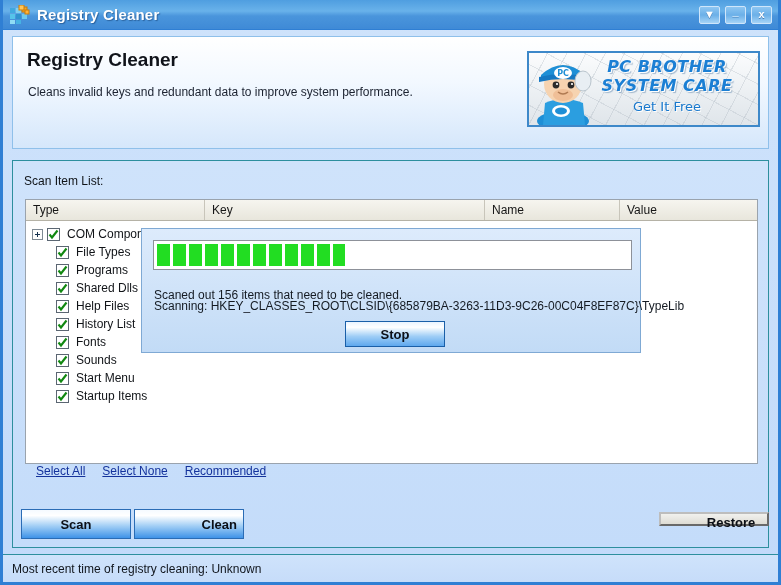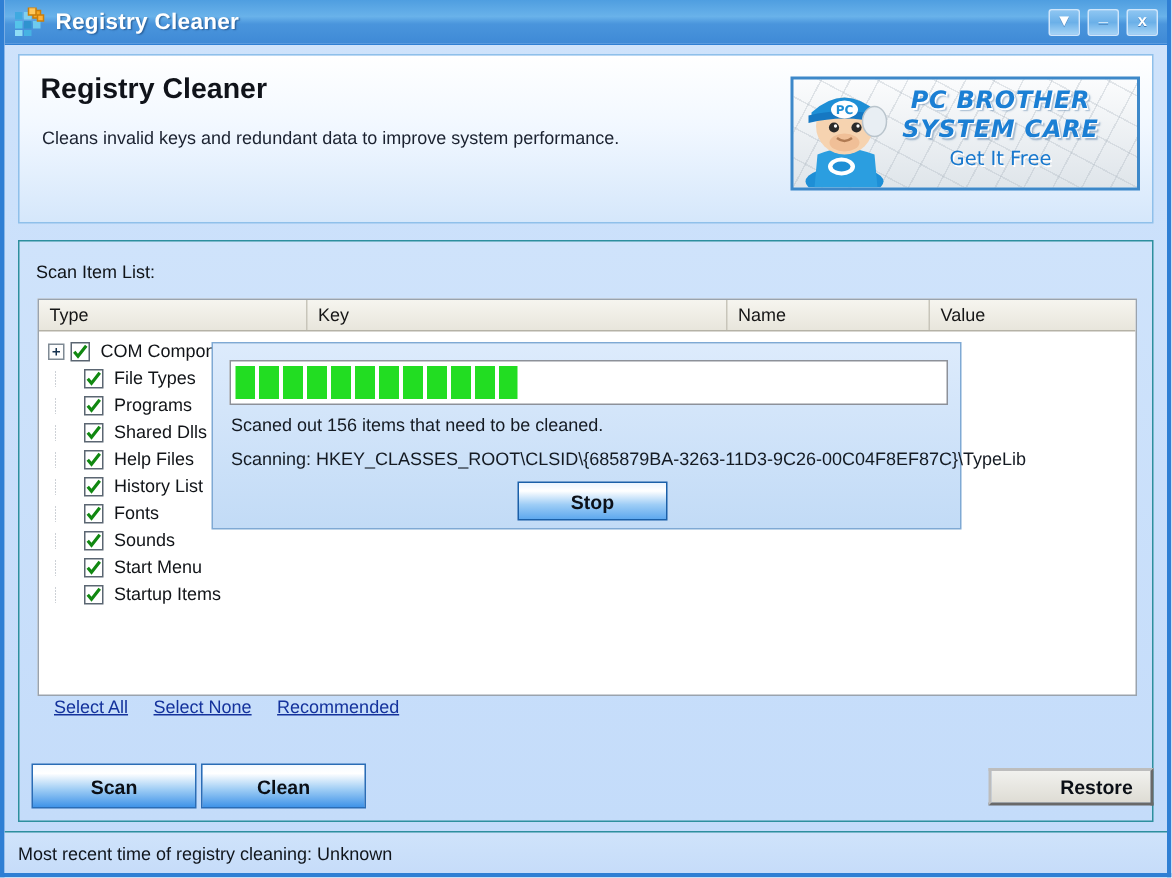--- a/index.html
+++ b/index.html
@@ -196,21 +196,21 @@
     background:
       repeating-linear-gradient(to right,
         #22dd22 0px, #22dd22 13px,
         #ffffff 13px, #ffffff 16px);
   }
   .scan-line {
     position: absolute; left: 12px;
     font-size: 12px; color: #141a22;
     white-space: nowrap;
   }
-  .scan-line-1 { top: 47px; }
+  .scan-line-1 { top: 59px; }
   .scan-line-2 { top: 70px; }
   .stop-btn {
     position: absolute; left: 203px; top: 92px;
     width: 100px; height: 26px;
     border: 1px solid #1a5fa8;
     background: linear-gradient(to bottom, #eaf4ff 0%, #ffffff 22%, #9ecdf6 60%, #5ea8ee 100%);
     font-size: 13px; font-weight: bold; color: #0c1018;
     cursor: pointer;
   }
 
@@ -227,24 +227,24 @@
   
   .btn-blue {
     position: absolute;
     width: 110px; height: 30px;
     border: 1px solid #2a6cb5;
     background: linear-gradient(to bottom, #f5faff 0%, #ffffff 20%, #9fcdf5 58%, #3f93e8 100%);
     font-size: 13px; font-weight: bold; color: #0b0f16;
     cursor: pointer;
   }
   .btn-scan  { left: 18px;  top: 509px; }
-  .btn-clean { left: 131px; top: 509px; }
+  .btn-clean { left: 131px; top: 509px; text-align: right; }
   .btn-grey {
     position: absolute; left: 656px; top: 512px;
-    width: 110px; height: 25px;
+    width: 110px; height: 14px;
     border: 2px outset #bdbdbd;
     background: linear-gradient(to bottom, #f1f1ee 0%, #dedcd4 100%);
     font-size: 13px; font-weight: bold; color: #0b0f16;
     cursor: pointer;
     padding-left: 40px;
   }
 
   
   .statusbar {
     position: absolute; left: 0; bottom: 0;

